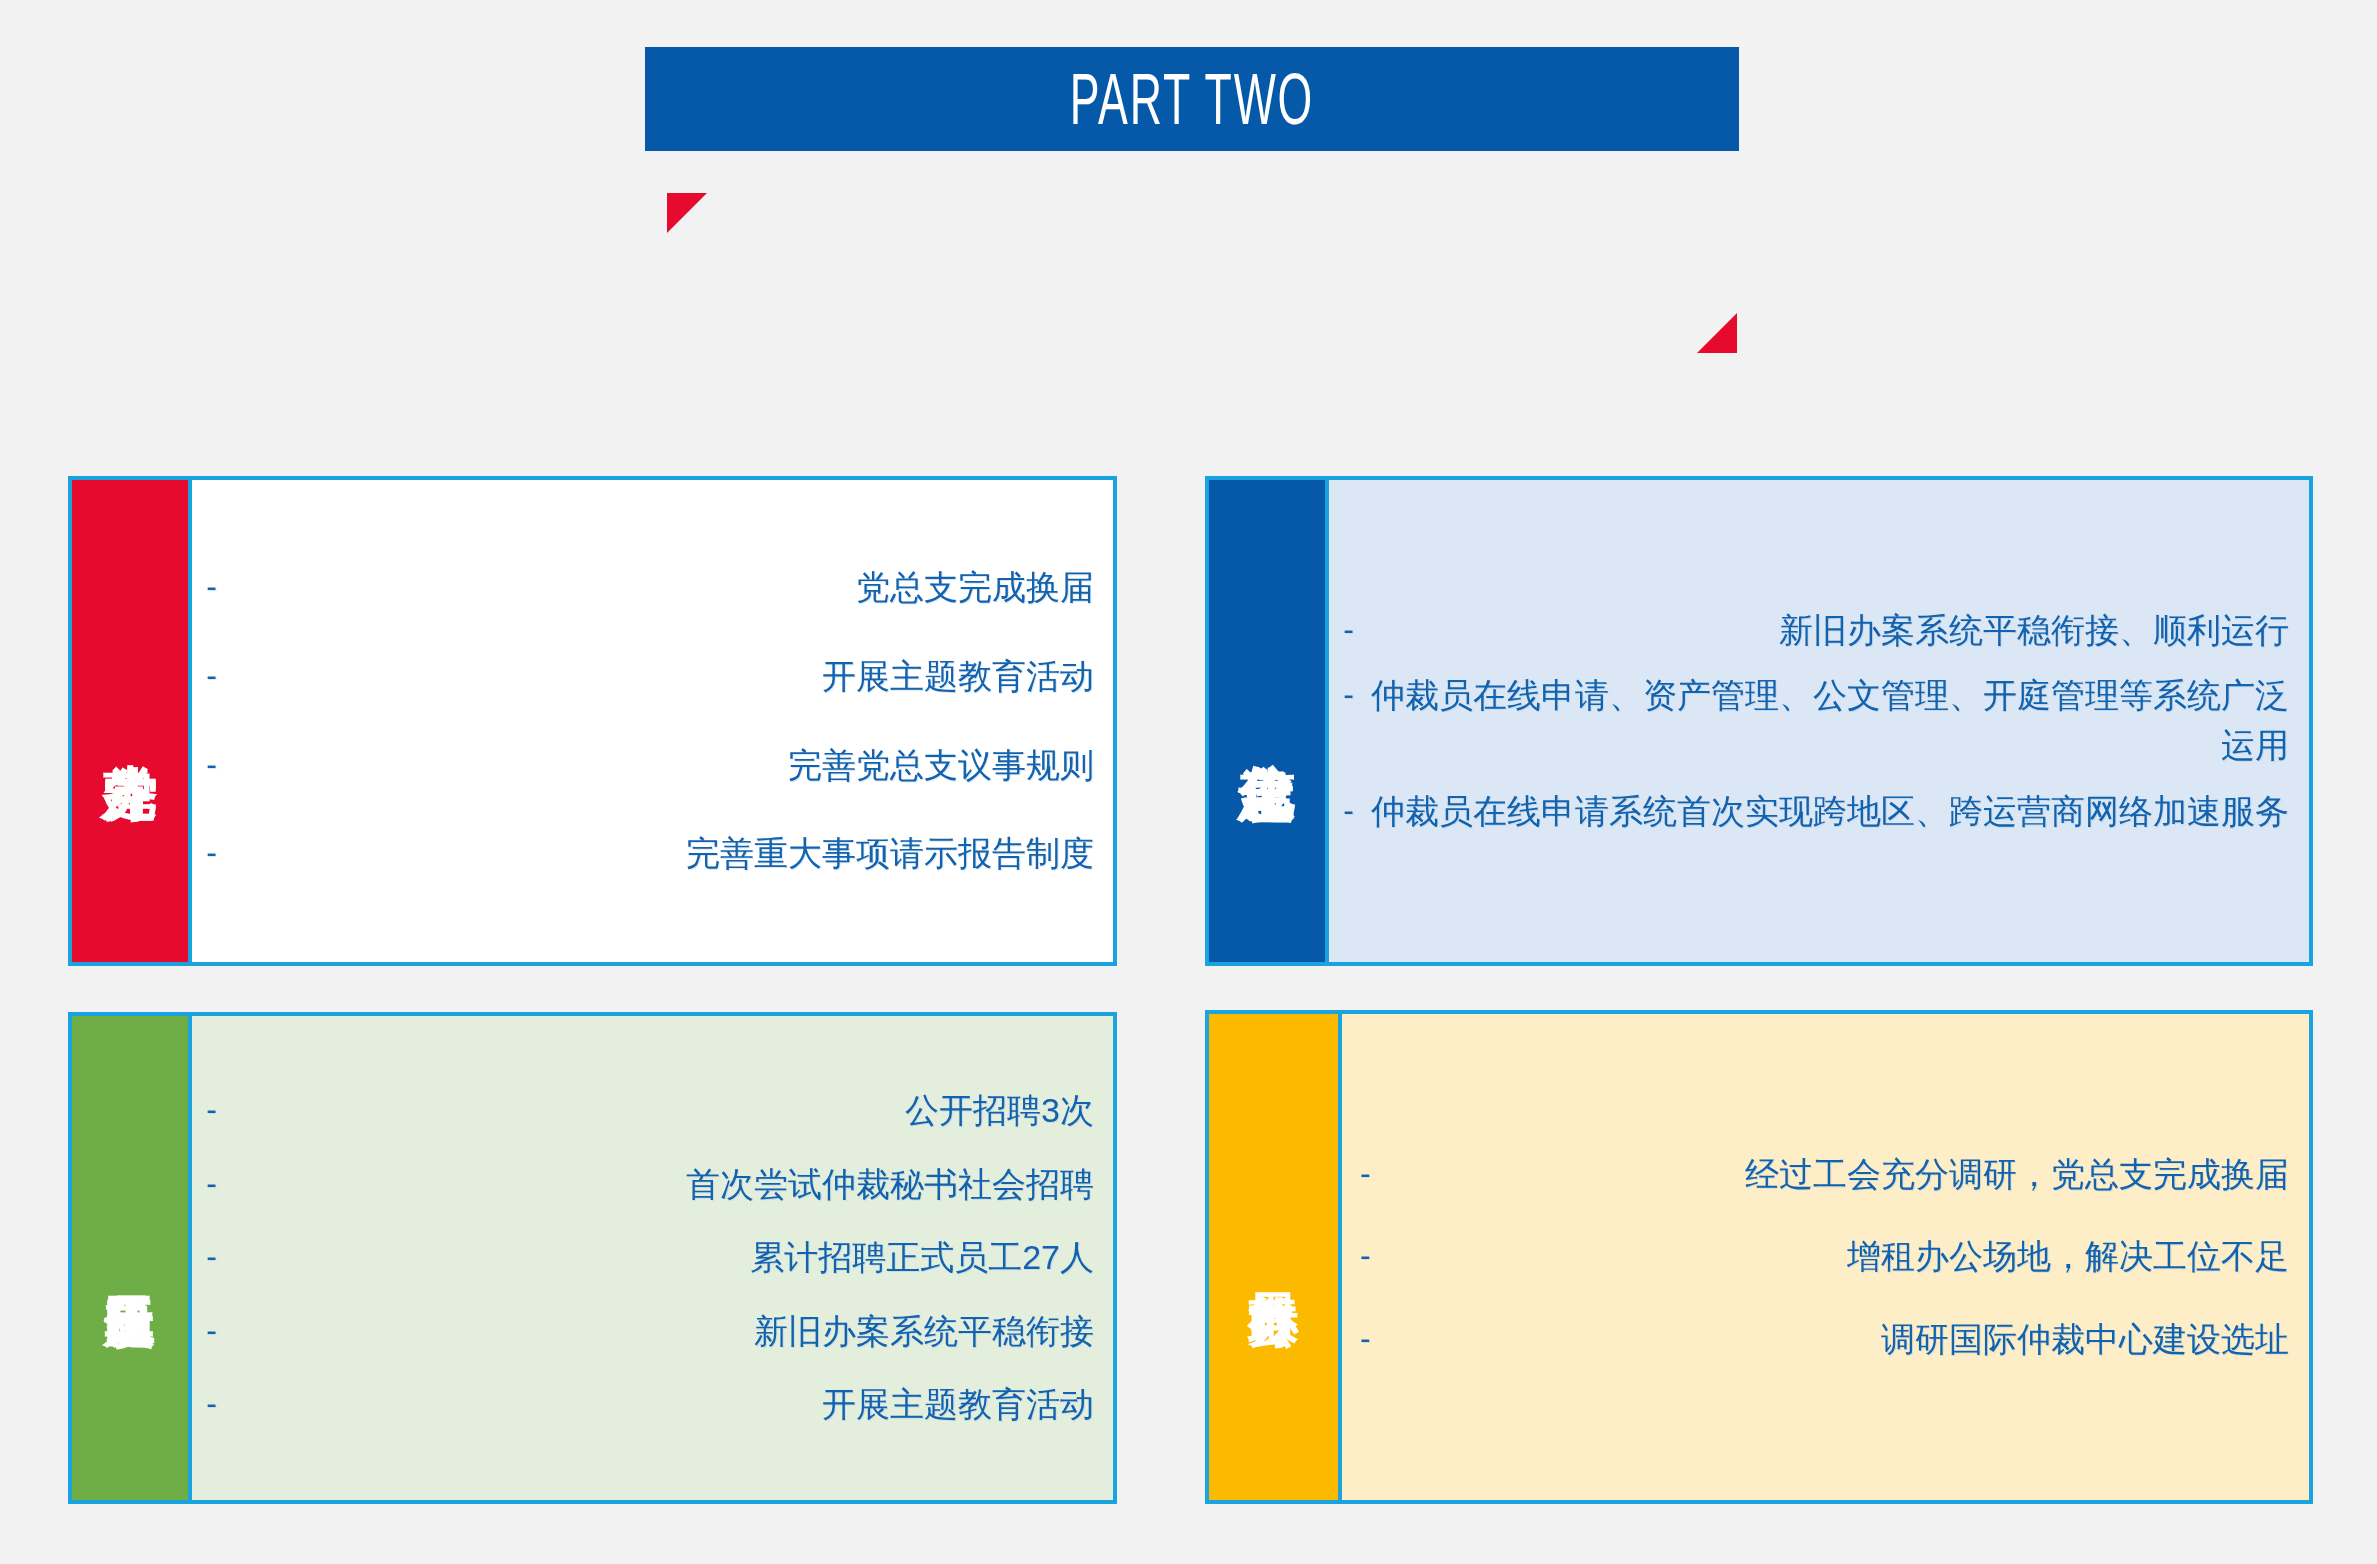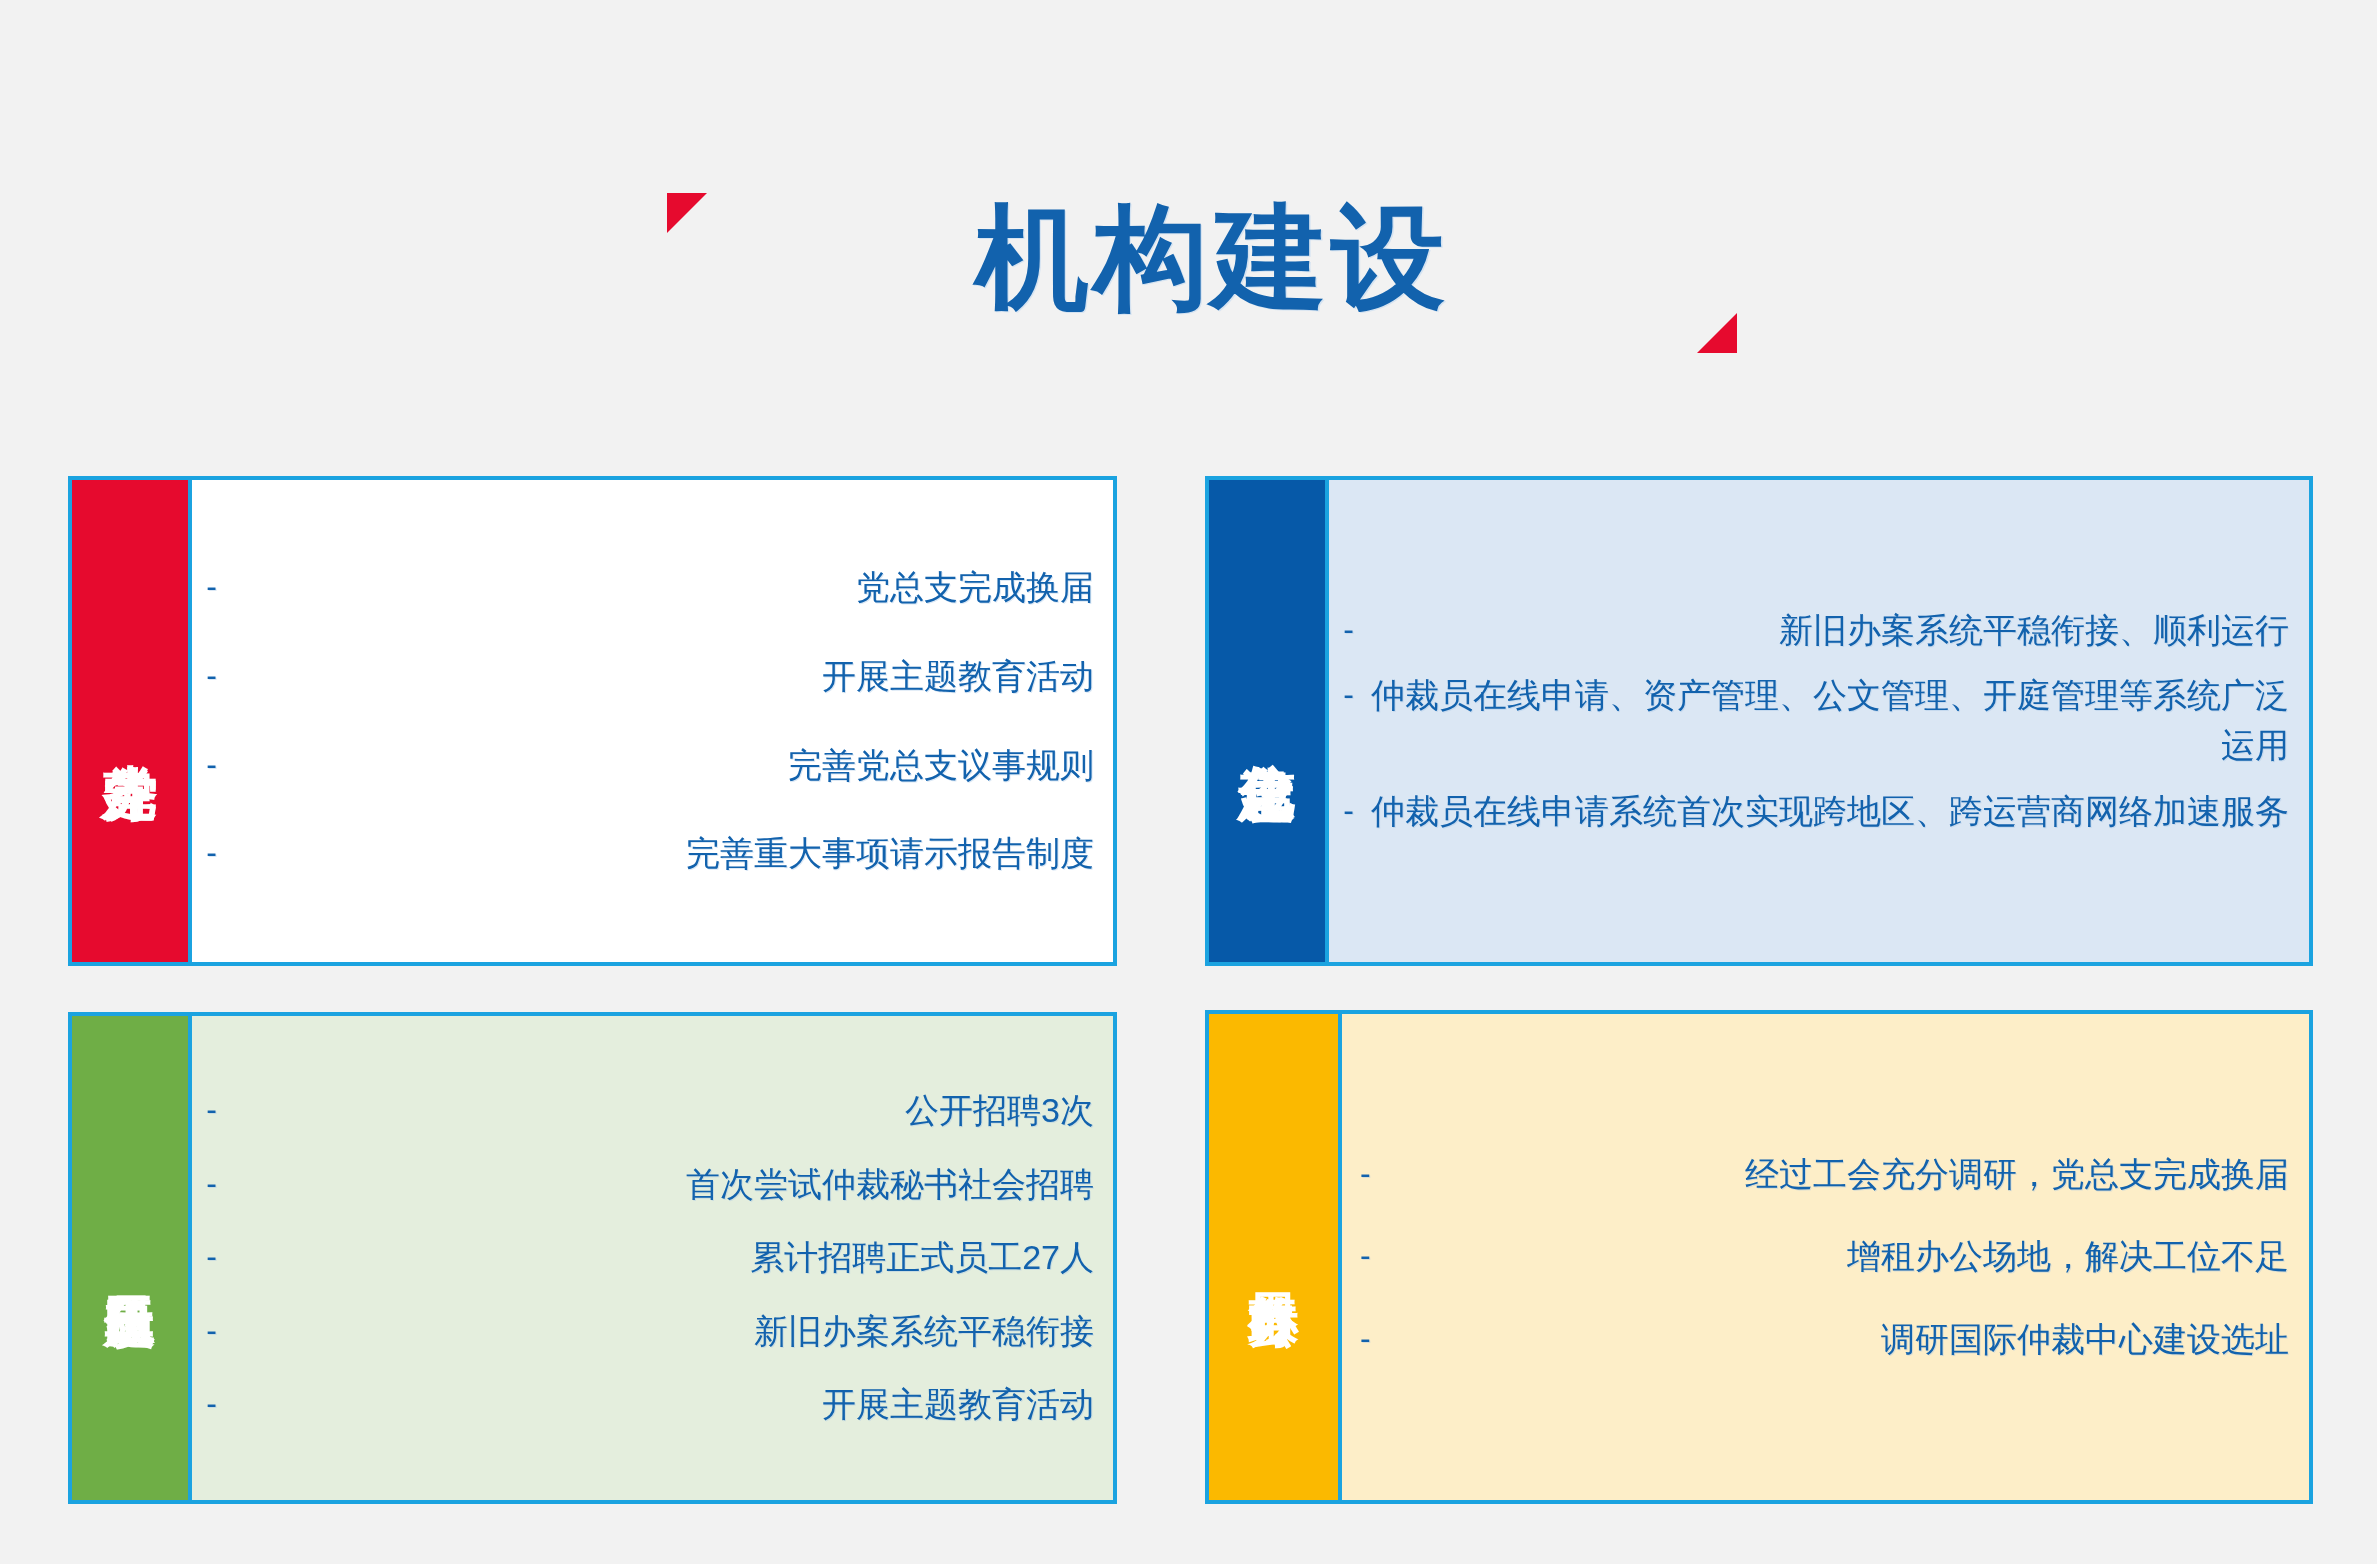--- a/index.html
+++ b/index.html
@@ -179,24 +179,26 @@
   #card-admin .card-body { background: #fdeec8; padding: 0 20px 0 18px; }
   #card-admin .bullet-item { margin: 0 0 33px 0; }
   #card-admin .bullet-item:last-child { margin-bottom: 0; }
   #card-admin .card-tab-label { font-size: 50px; }
 </style>
 </head>
 <body>
 
 <div id="header">
 
+  <div id="part-banner">
+    <span id="part-banner-label">PART TWO</span>
+  </div>
 
   <div class="deco-tri" id="tri-left"></div>
 
-  <div id="section-title">机构建设</div>
 
   <div class="deco-tri" id="tri-right"></div>
 
 </div>
 
 <div id="cards">
 
   <div class="card" id="card-party">
     <div class="card-tab">
       <span class="card-tab-label">党建党务</span>

